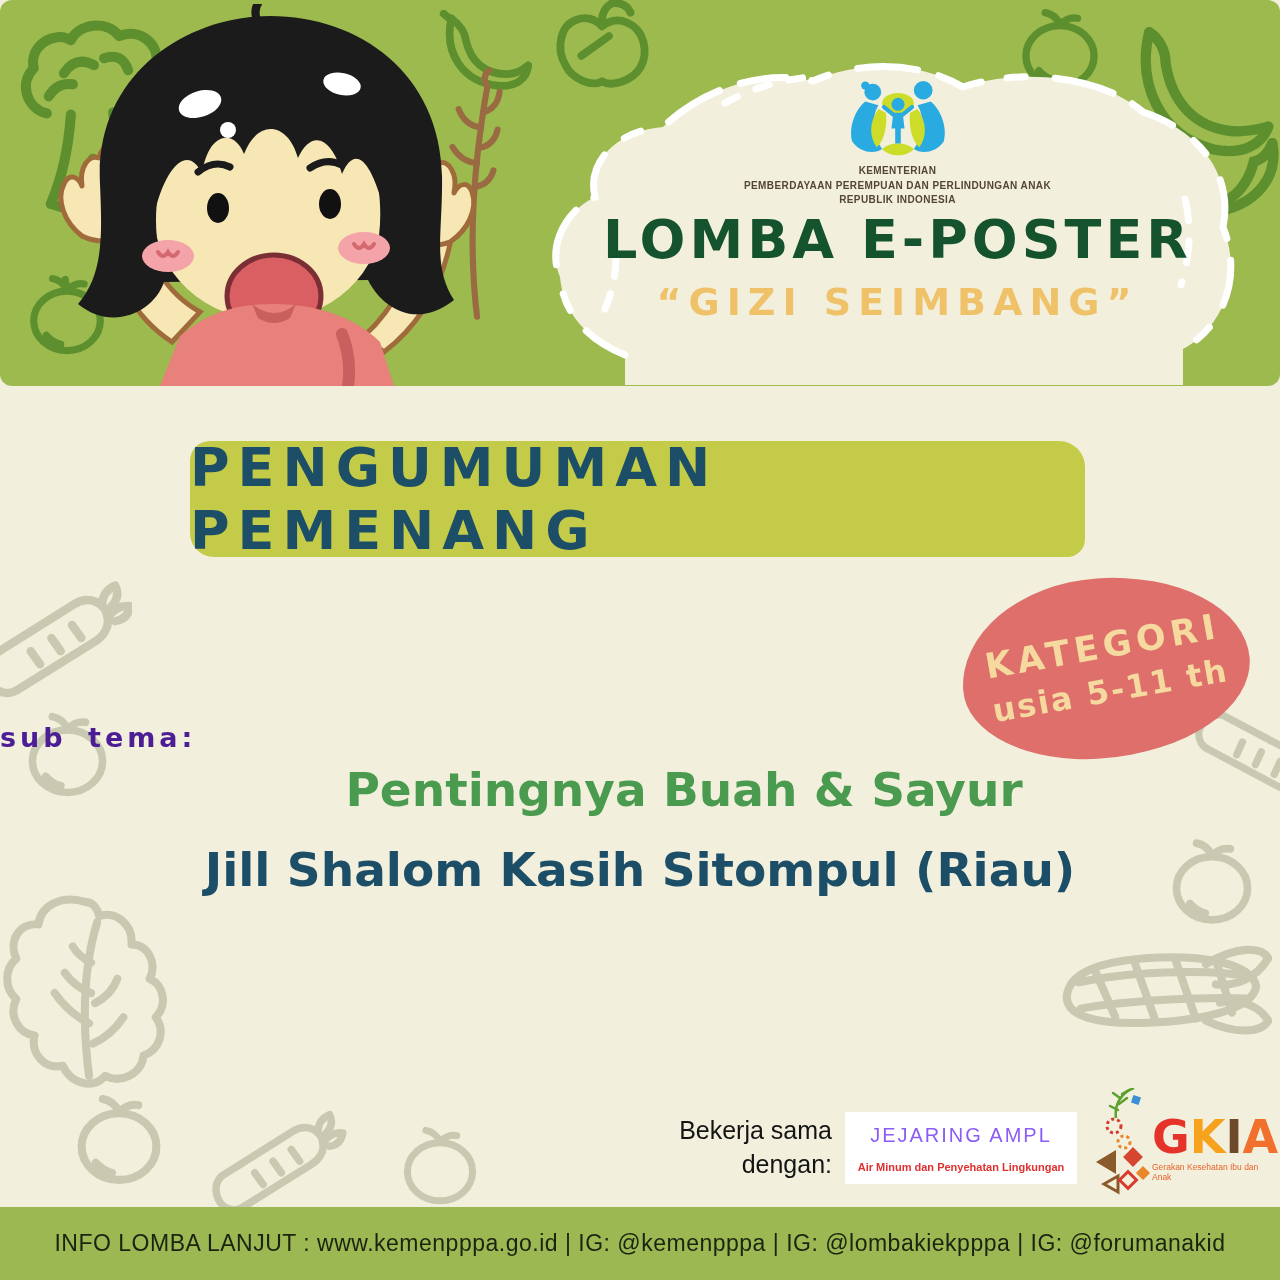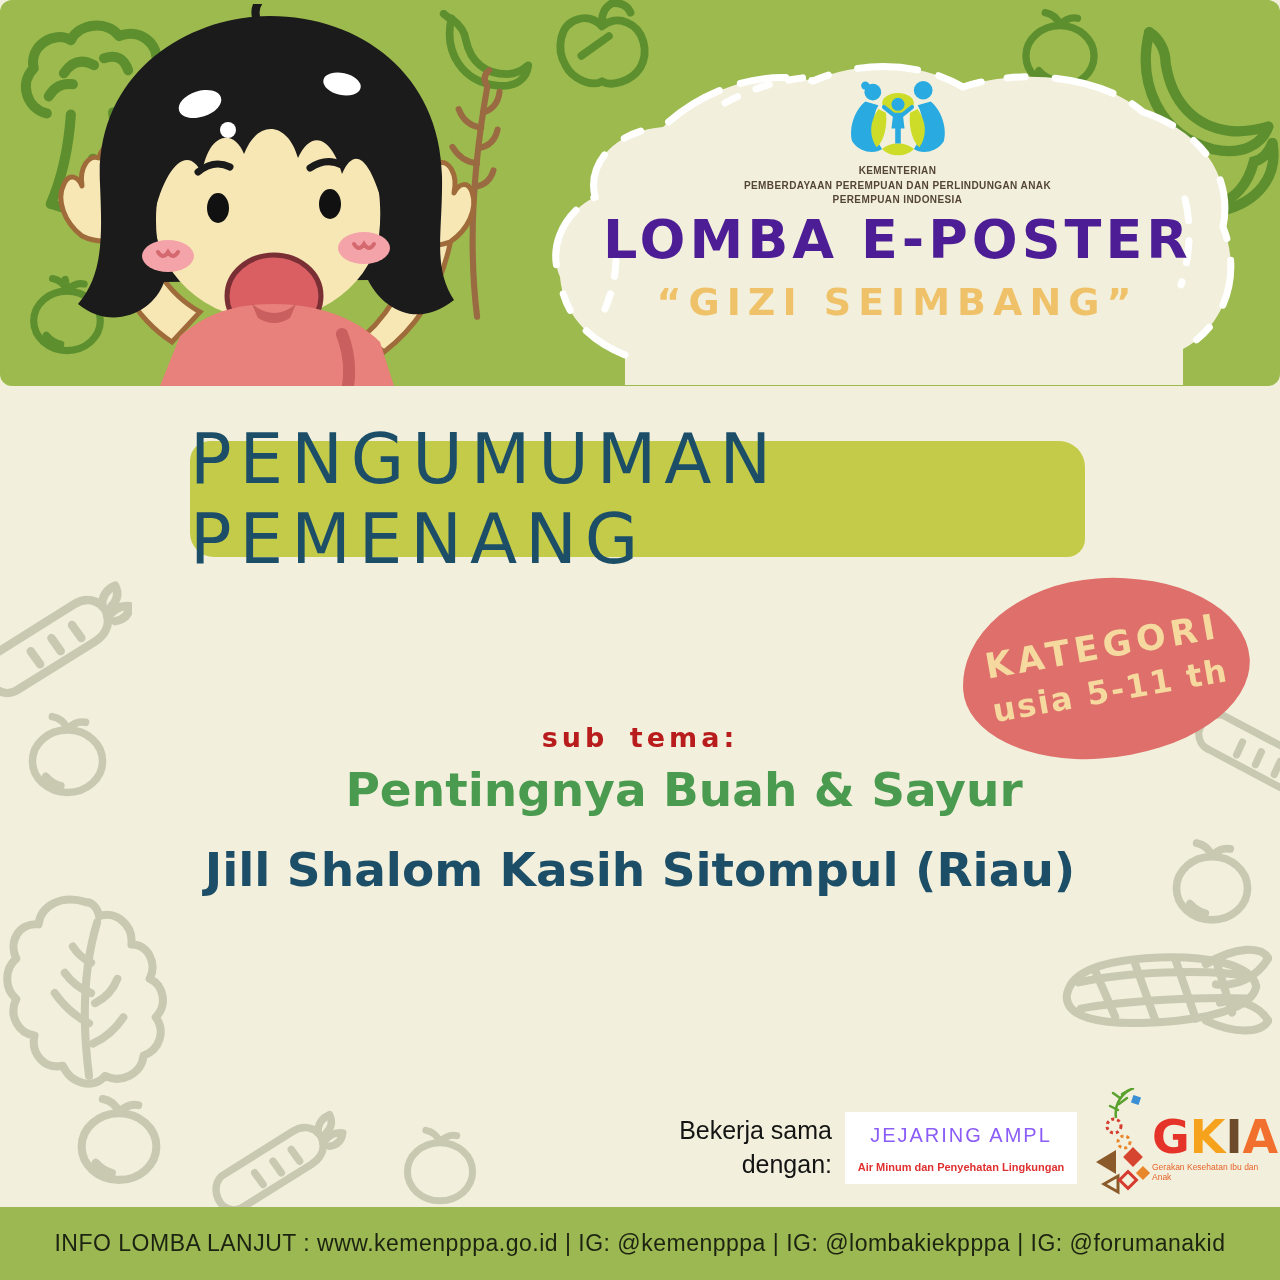--- a/index.html
+++ b/index.html
@@ -10,42 +10,42 @@
   }
   
   .header{position:absolute;left:0;top:0;width:1280px;height:386px;background:#9cba4e;border-radius:12px;}
   .doodle{position:absolute;}
   .cloud-svg{position:absolute;left:545px;top:58px;width:705px;height:328px;}
   .cloud-content{position:absolute;left:545px;top:58px;width:705px;height:328px;text-align:center;}
   .ministry-logo{position:absolute;left:300px;top:22px;width:106px;height:84px;}
   .ministry-text{position:absolute;left:60px;top:106px;width:585px;
     font-size:10px;font-weight:bold;color:#544538;line-height:1.45;letter-spacing:.4px;text-align:center;}
   .poster-title{position:absolute;left:0;top:150px;width:705px;text-align:center;
-    font-family:"DejaVu Sans",sans-serif;font-weight:bold;font-size:54px;letter-spacing:4px;color:#4c1d95;}
+    font-family:"DejaVu Sans",sans-serif;font-weight:bold;font-size:54px;letter-spacing:4px;color:#14532d;}
   .poster-subtitle{position:absolute;left:0;top:222px;width:705px;text-align:center;
     font-family:"DejaVu Sans",sans-serif;font-weight:bold;font-size:38px;letter-spacing:7px;color:#efc269;}
   .girl-svg{position:absolute;left:12px;top:4px;width:510px;height:382px;}
   
   .body-area{position:absolute;left:0;top:386px;width:1280px;height:821px;background:#f2f0dc;}
   .banner{
     position:absolute;left:190px;top:55px;width:895px;height:116px;background:#c3cb48;
     border-radius:20px 26px 18px 24px;display:flex;align-items:center;justify-content:center;
   }
-  .banner-text{font-family:"DejaVu Sans",sans-serif;font-weight:normal;font-size:69px;letter-spacing:8px;color:#1d4e68;}
+  .banner-text{font-family:"DejaVu Sans",sans-serif;font-weight:bold;font-size:54px;letter-spacing:8px;color:#1d4e68;}
   .category-blob{
     position:absolute;left:962px;top:192px;width:288px;height:180px;background:#de6f6b;
     border-radius:49% 51% 54% 46% / 57% 50% 50% 43%;
     display:flex;flex-direction:column;align-items:center;justify-content:center;
     transform:rotate(-4deg);
   }
   .category-inner{transform:rotate(-6deg);text-align:center;color:#f5d99e;font-family:"DejaVu Sans",sans-serif;font-weight:bold;}
   .category-line1{font-size:35px;letter-spacing:5px;}
   .category-line2{font-size:32px;letter-spacing:2px;margin-top:6px;}
-  .subtheme-label{position:absolute;left:0;top:336px;width:1280px;text-align:center;
-    font-family:"DejaVu Sans",sans-serif;font-weight:bold;font-size:27px;letter-spacing:4px;word-spacing:8px;color:#b91c1c;}
+  .subtheme-label{position:absolute;left:0;top:336px;width:1280px;text-align:left;
+    font-family:"DejaVu Sans",sans-serif;font-weight:bold;font-size:27px;letter-spacing:4px;word-spacing:8px;color:#4c1d95;}
   .subtheme{position:absolute;left:0;top:376px;width:1280px;text-align:center;
     font-family:"DejaVu Sans",sans-serif;font-weight:bold;font-size:47px;color:#4a9b50;padding-left:44px;}
   .winner{position:absolute;left:0;top:456px;width:1280px;text-align:center;
     font-family:"DejaVu Sans",sans-serif;font-weight:bold;font-size:47px;color:#1d4e68;}
   
   .partners-label{position:absolute;left:600px;top:728px;width:232px;text-align:right;
     font-size:25px;color:#141414;line-height:1.35;}
   .jejaring-box{position:absolute;left:845px;top:726px;width:232px;height:72px;background:#ffffff;
     display:flex;flex-direction:column;align-items:center;justify-content:center;}
   .jejaring-title{font-size:20px;letter-spacing:2px;color:#8b5cf6;font-weight:500;white-space:nowrap;}
@@ -146,21 +146,21 @@
         <path d="M76,31 C86,45 86,60 78,72 C70,66 66,48 68,35 Z" fill="#cddc29"></path>
         <path d="M38,74 C46,83 64,83 72,74 C64,66 46,66 38,74 Z" fill="#cddc29"></path>
         <ellipse cx="55" cy="25" rx="17" ry="11" fill="#cddc29"></ellipse>
         <circle cx="55" cy="26" r="7" fill="#29abe2"></circle>
         <path d="M50,35 L60,35 L62,52 L58,52 L58,68 L52,68 L52,52 L48,52 Z" fill="#29abe2"></path>
         <path d="M50,37 L40,29 M60,37 L70,29" stroke="#29abe2" stroke-width="4.5" stroke-linecap="round"></path>
       </svg>
       <div class="ministry-text">
         <div>KEMENTERIAN</div>
         <div>PEMBERDAYAAN PEREMPUAN DAN PERLINDUNGAN ANAK</div>
-        <div>PEREMPUAN INDONESIA</div>
+        <div>REPUBLIK INDONESIA</div>
       </div>
       <div class="poster-title">LOMBA E-POSTER</div>
       <div class="poster-subtitle">“GIZI SEIMBANG”</div>
     </div>
 
     <svg class="girl-svg" viewBox="0 0 510 382">
 
       <path d="M160,338 C120,312 103,272 90,230 L122,212 C136,254 152,288 188,308 Z" fill="#f7e7b5" stroke="#a06b3a" stroke-width="5"></path>
       <path d="M352,332 C386,302 400,262 408,224 L438,240 C428,286 406,322 372,348 Z" fill="#f7e7b5" stroke="#a06b3a" stroke-width="5"></path>
 

